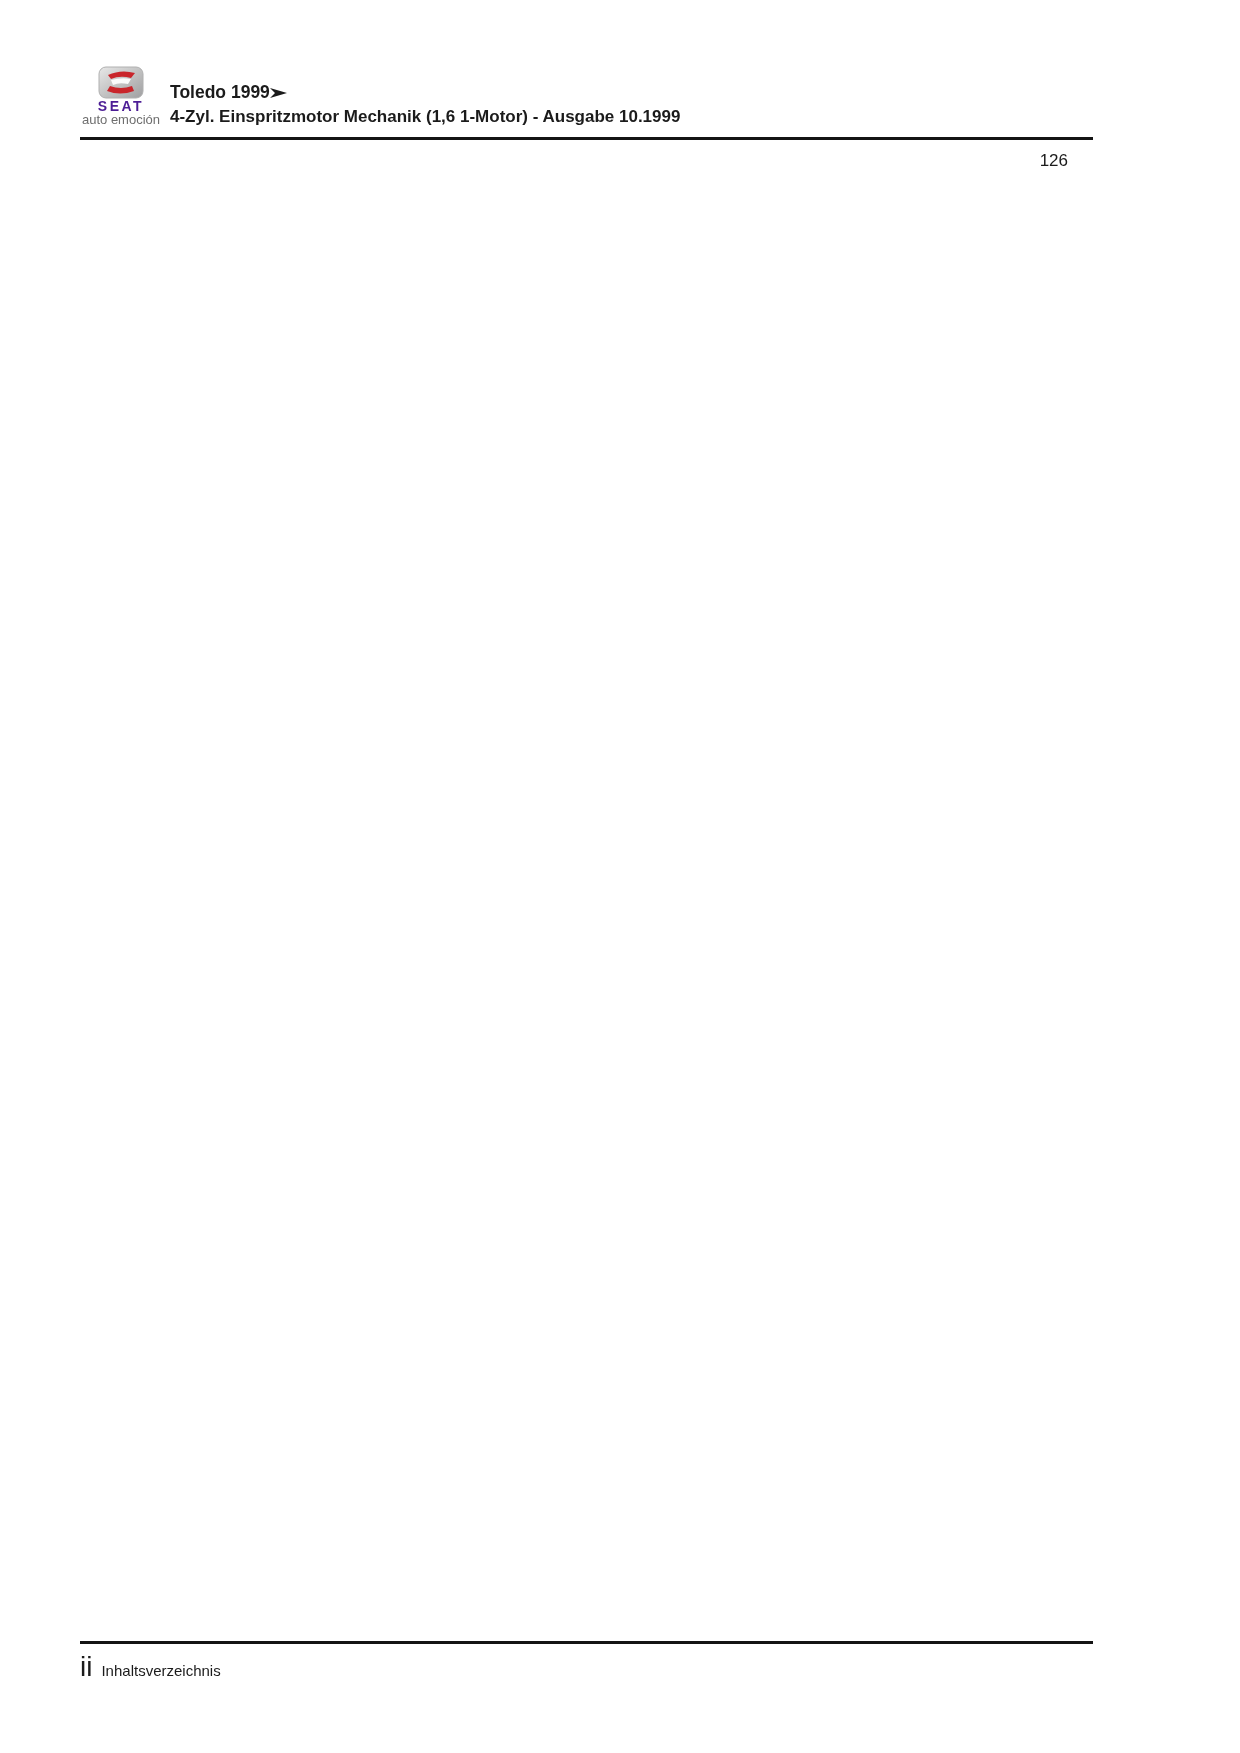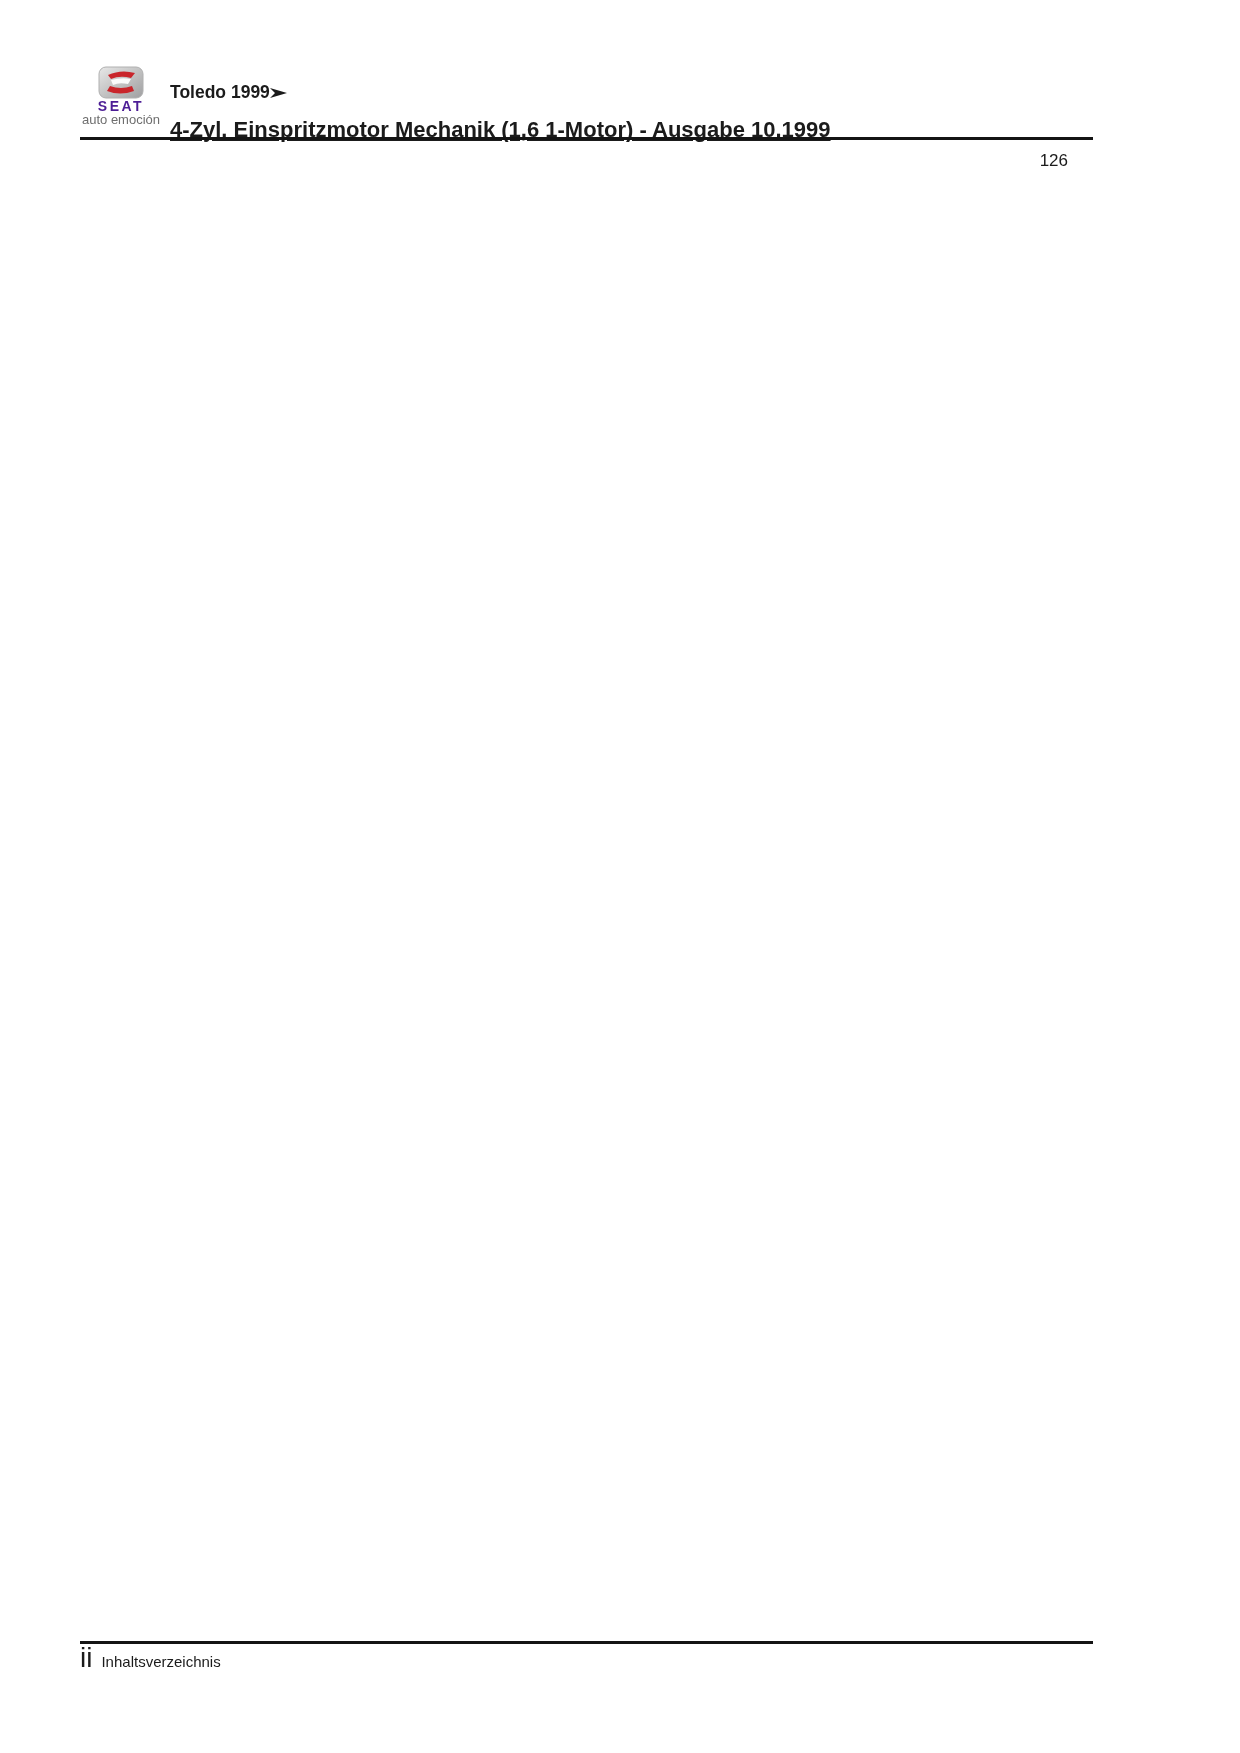--- a/index.html
+++ b/index.html
@@ -11,39 +11,39 @@
   }
   .page{position:absolute;inset:0;background:#fff;}
 
   
   .logo{position:absolute;left:78px;top:66px;width:86px;text-align:center;}
   .logo svg.emblem{display:block;margin:0 auto;}
   .brand{font-weight:bold;font-size:14px;letter-spacing:2.5px;line-height:13px;margin-top:1px;}
   .tagline{font-size:13px;line-height:11px;margin-top:1px;}
   .titles{position:absolute;left:170px;top:82px;}
   .t1{font-weight:bold;font-size:17.5px;line-height:21px;display:flex;align-items:center;}
-  .t2{font-weight:bold;font-size:22px;line-height:21px;margin-top:16px;white-space:nowrap;text-decoration:underline;}
+  .t2{font-weight:bold;font-size:17px;line-height:21px;margin-top:3px;white-space:nowrap;}
   .rule{background:#141414;height:3px;}
   .top-rule{position:absolute;left:80px;top:137px;width:1013px;}
 
   
   .toc{position:absolute;left:80px;top:148px;width:988px;font-size:17px;}
   .row{display:flex;align-items:baseline;padding-left:43px;line-height:25px;white-space:nowrap;}
   .row .num{flex:0 0 63px;}
   .row .dots{flex:1 1 0;overflow:hidden;margin-left:5px;margin-right:2px;}
   .row .page{text-align:right;flex:0 0 auto;}
   .row.lvl1{font-weight:bold;margin-top:10px;}
   .chap{display:flex;align-items:baseline;font-size:24px;line-height:32px;
         margin-top:14px;margin-bottom:8px;padding-left:8px;white-space:nowrap;}
   .chap .dots{flex:1 1 0;overflow:hidden;margin-left:6px;margin-right:2px;font-size:22px;}
   .chap .page{font-weight:bold;font-size:22px;}
 
   
   .footer{position:absolute;left:80px;top:1641px;width:1013px;}
-  .footline{display:flex;align-items:baseline;gap:9px;margin-top:0;}
+  .footline{display:flex;align-items:baseline;gap:9px;margin-top:9px;}
   .pgnum{font-size:28px;line-height:28px;}
   .footlabel{font-size:15px;}
 </style>
 </head>
 <body>
 
 <div class="page">
 
   <header>
     <div class="logo">

